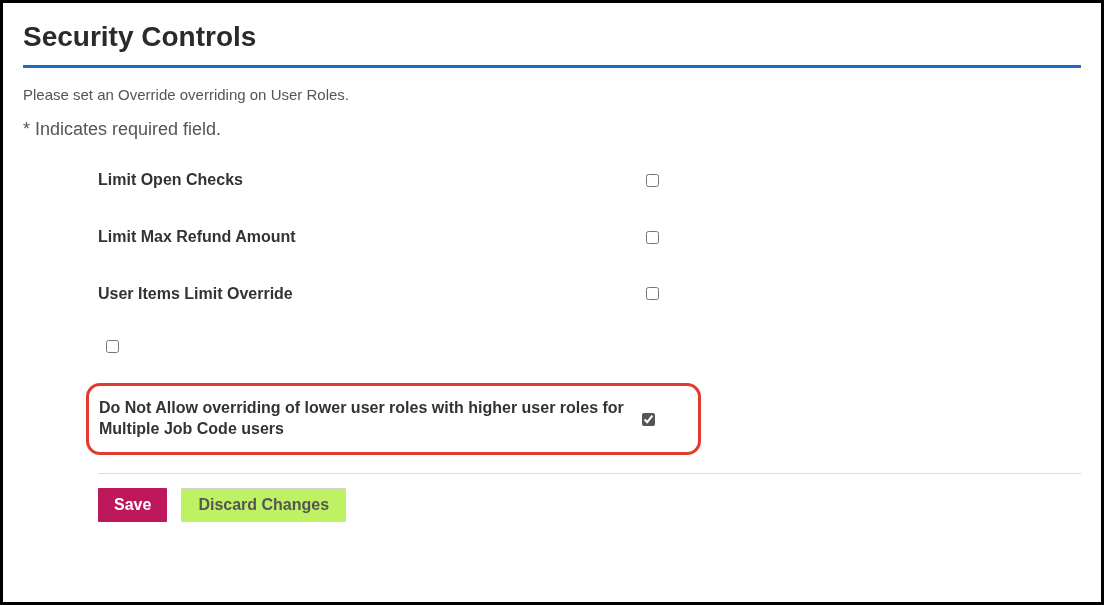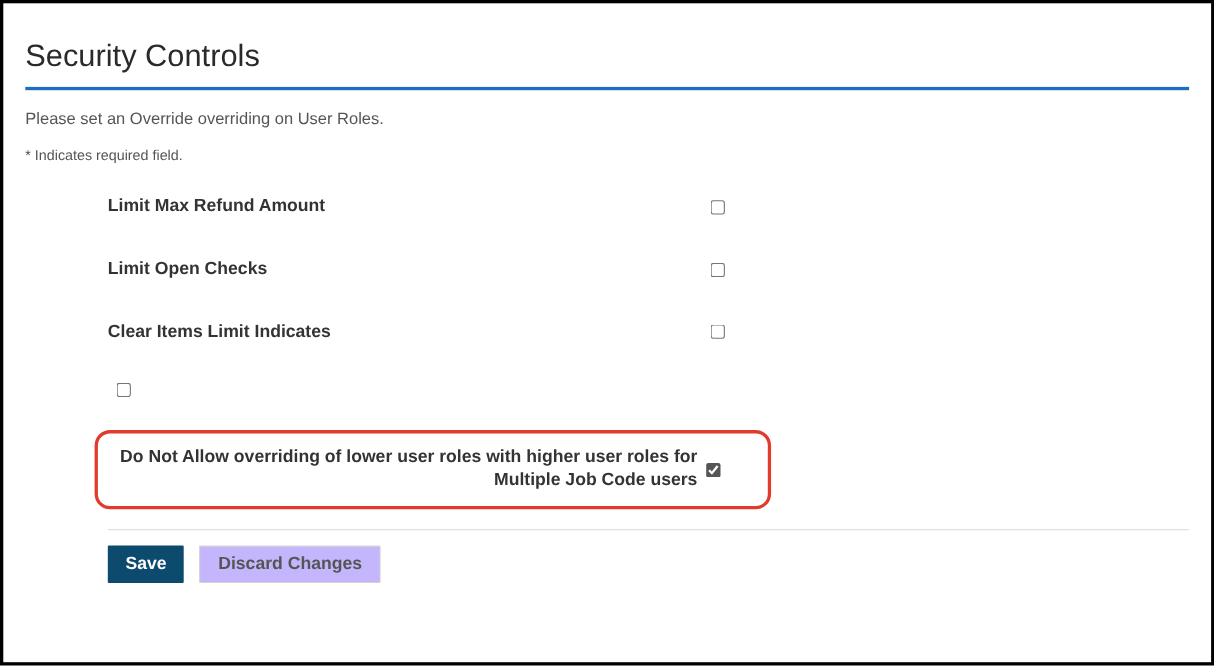--- a/index.html
+++ b/index.html
@@ -7,38 +7,37 @@
       font-family: "Segoe UI", Arial, sans-serif;
       background: #fff;
       width: 1104px;
       height: 605px;
       border: 3px solid #000;
       padding: 18px 20px 20px 20px;
       position: relative;
     }
     .page-title {
       font-size: 28px;
-      font-weight: 400;
+      font-weight: 700;
       color: #2a2a2a;
       margin-bottom: 12px;
-      margin-top: 14px;
     }
     .title-rule {
       border: none;
       height: 3px;
       background: #1b6ec2;
       margin-bottom: 18px;
     }
     .intro-text {
       font-size: 15px;
       color: #555;
       margin-bottom: 16px;
     }
     .required-note {
-      font-size: 13px;
+      font-size: 18px;
       color: #555;
       margin-bottom: 30px;
     }
     .controls-list {
       padding-left: 75px;
     }
     .control-row {
       display: flex;
       align-items: center;
       margin-bottom: 36px;
@@ -66,21 +65,20 @@
       border: 3px solid #e23b2e;
       border-radius: 14px;
       padding: 12px 8px 12px 10px;
       margin-left: -12px;
       margin-right: 380px;
       margin-bottom: 18px;
       margin-top: -6px;
     }
     .highlighted-row .control-label {
       width: 535px;
-      text-align: right;
     }
     .divider {
       border: none;
       height: 1px;
       background: #ddd;
       margin: 12px 0 14px 75px;
     }
     .button-row {
       display: flex;
       gap: 14px;
@@ -88,56 +86,56 @@
     }
     .btn {
       font-size: 16px;
       font-weight: 600;
       padding: 7px 16px;
       border: none;
       border-radius: 1px;
       cursor: pointer;
     }
     .btn-save {
-      background: #0c4a6e;
+      background: #be185d;
       color: #fff;
     }
     .btn-discard {
-      background: #c4b5fd;
+      background: #bef264;
       color: #555;
       border: 1px solid #d3d3d3;
     }
   </style>
 </head>
 <body>
 
 <h1 class="page-title">Security Controls</h1>
 <hr class="title-rule">
 
 <p class="intro-text">Please set an Override overriding on User Roles.</p>
 <p class="required-note">* Indicates required field.</p>
 
 <div class="controls-list">
 
   <div class="control-row">
+    <div class="control-label">Limit Open Checks</div>
+    <div class="control-checkbox-wrap">
+      <input type="checkbox" class="control-checkbox" style="">
+    </div>
+  </div>
+
+  <div class="control-row">
     <div class="control-label">Limit Max Refund Amount</div>
     <div class="control-checkbox-wrap">
       <input type="checkbox" class="control-checkbox" style="">
     </div>
   </div>
 
   <div class="control-row">
-    <div class="control-label">Limit Open Checks</div>
-    <div class="control-checkbox-wrap">
-      <input type="checkbox" class="control-checkbox" style="">
-    </div>
-  </div>
-
-  <div class="control-row">
-    <div class="control-label">Clear Items Limit Indicates</div>
+    <div class="control-label">User Items Limit Override</div>
     <div class="control-checkbox-wrap">
       <input type="checkbox" class="control-checkbox" style="">
     </div>
   </div>
 
   <div class="control-row">
     <div class="control-checkbox-wrap">
       <input type="checkbox" class="control-checkbox" style="">
     </div>
   </div>

